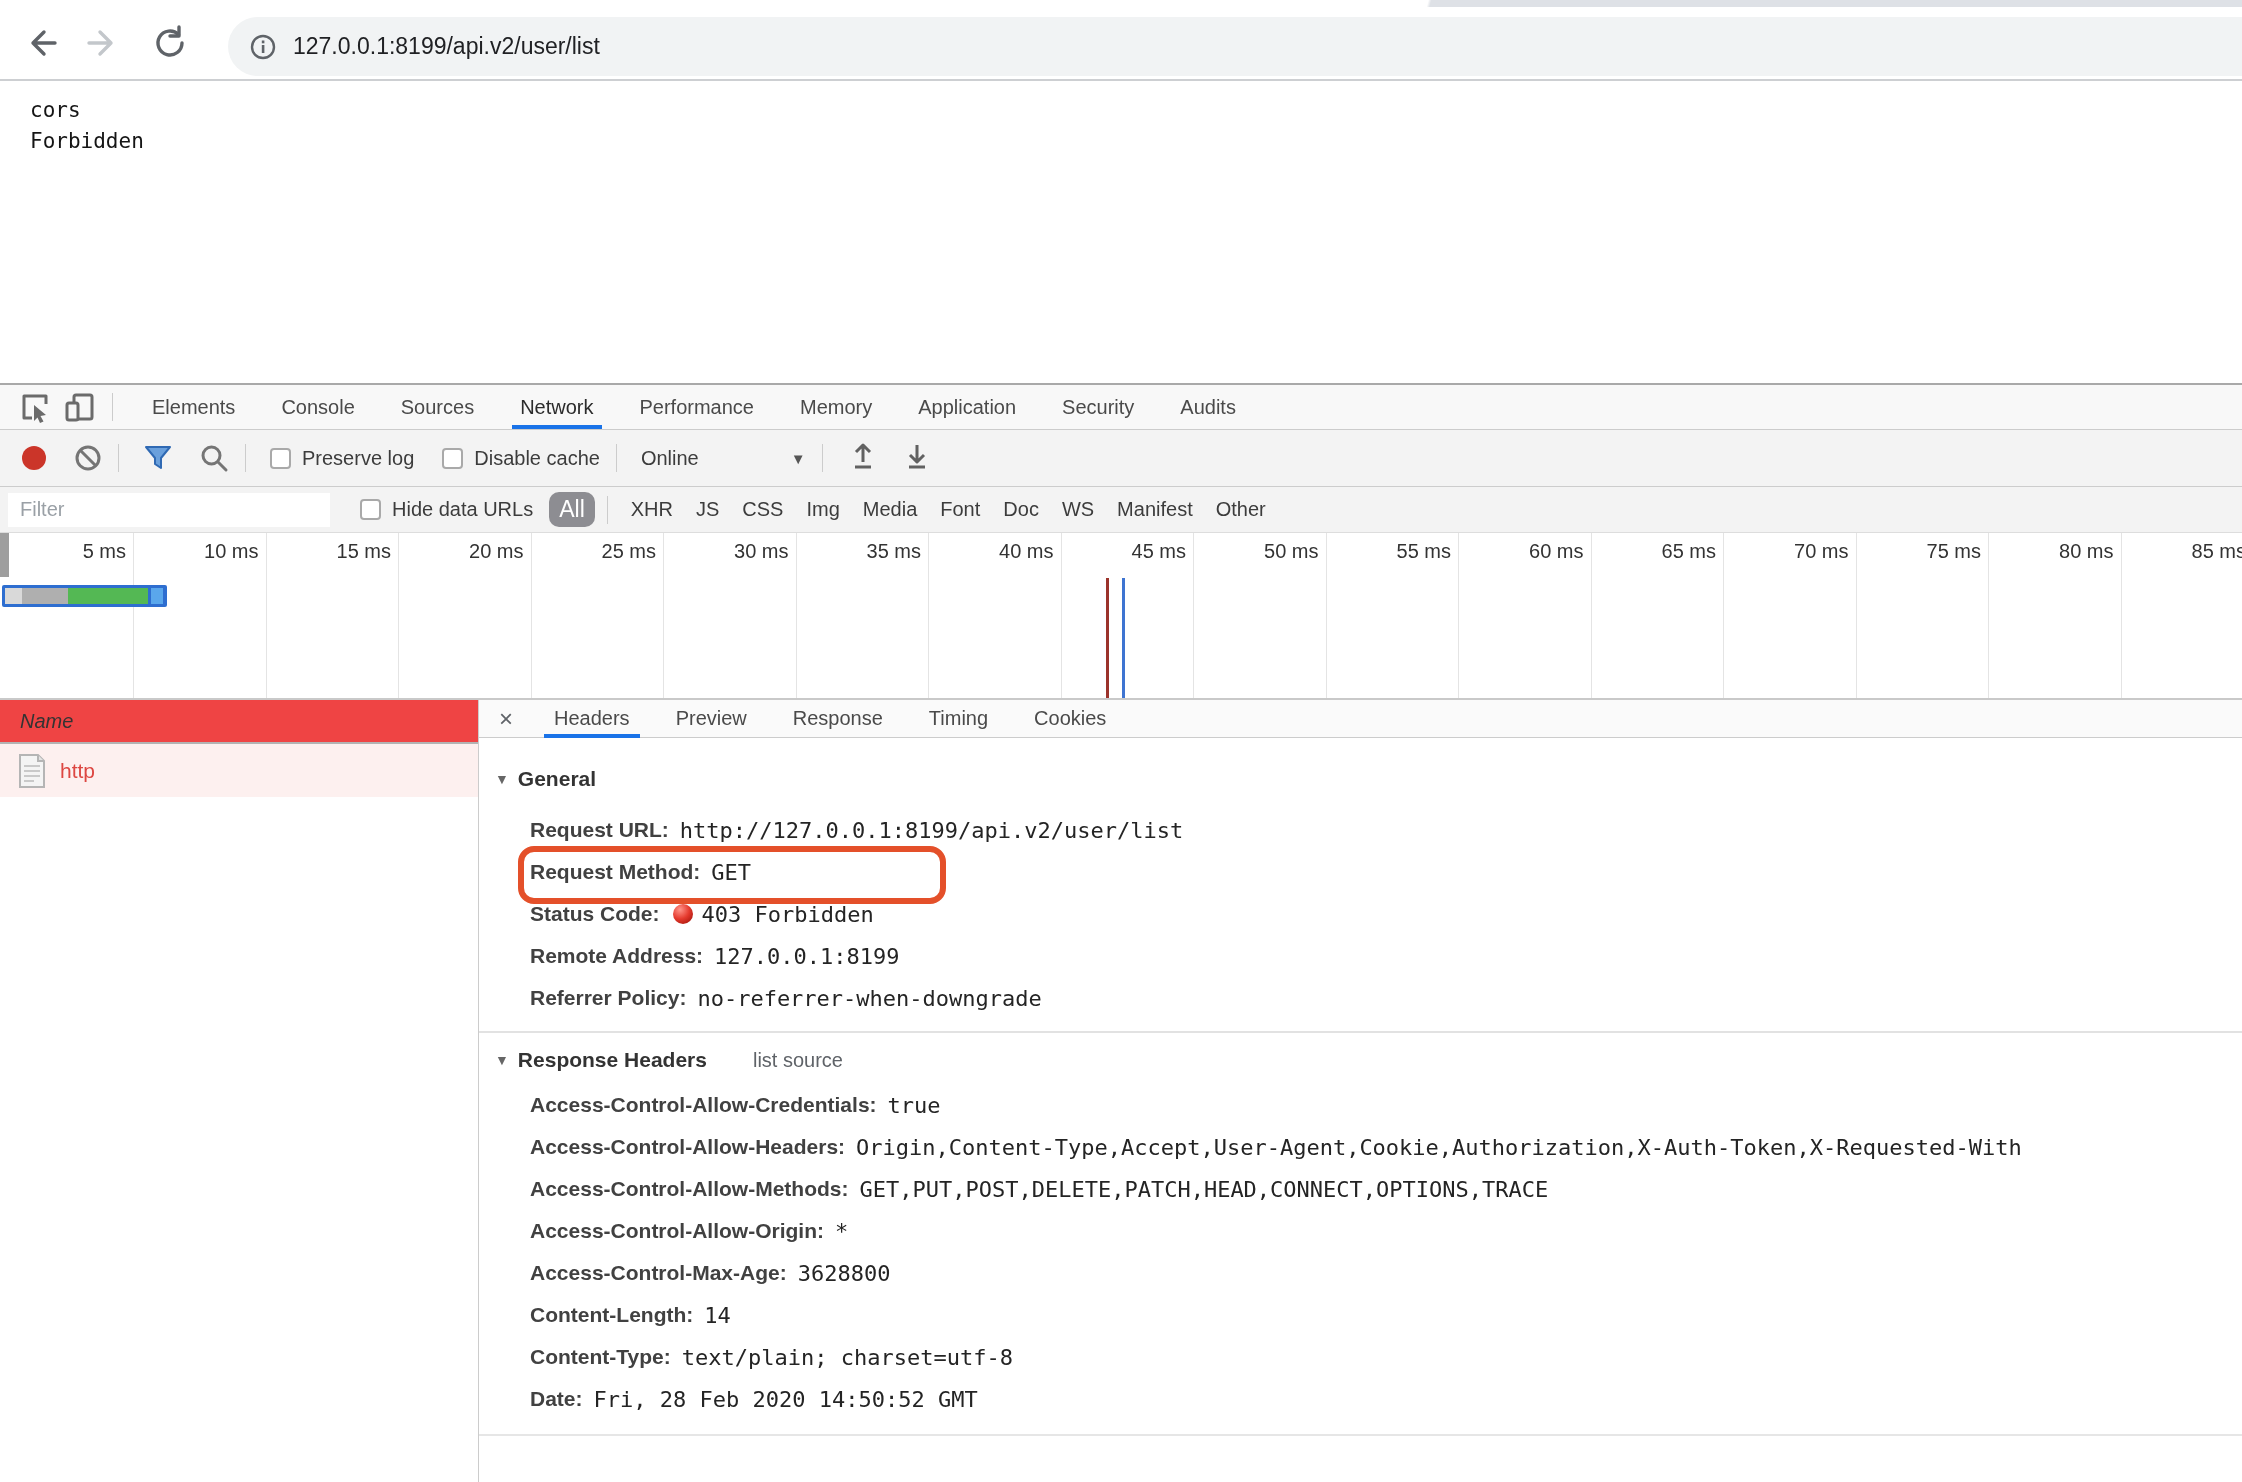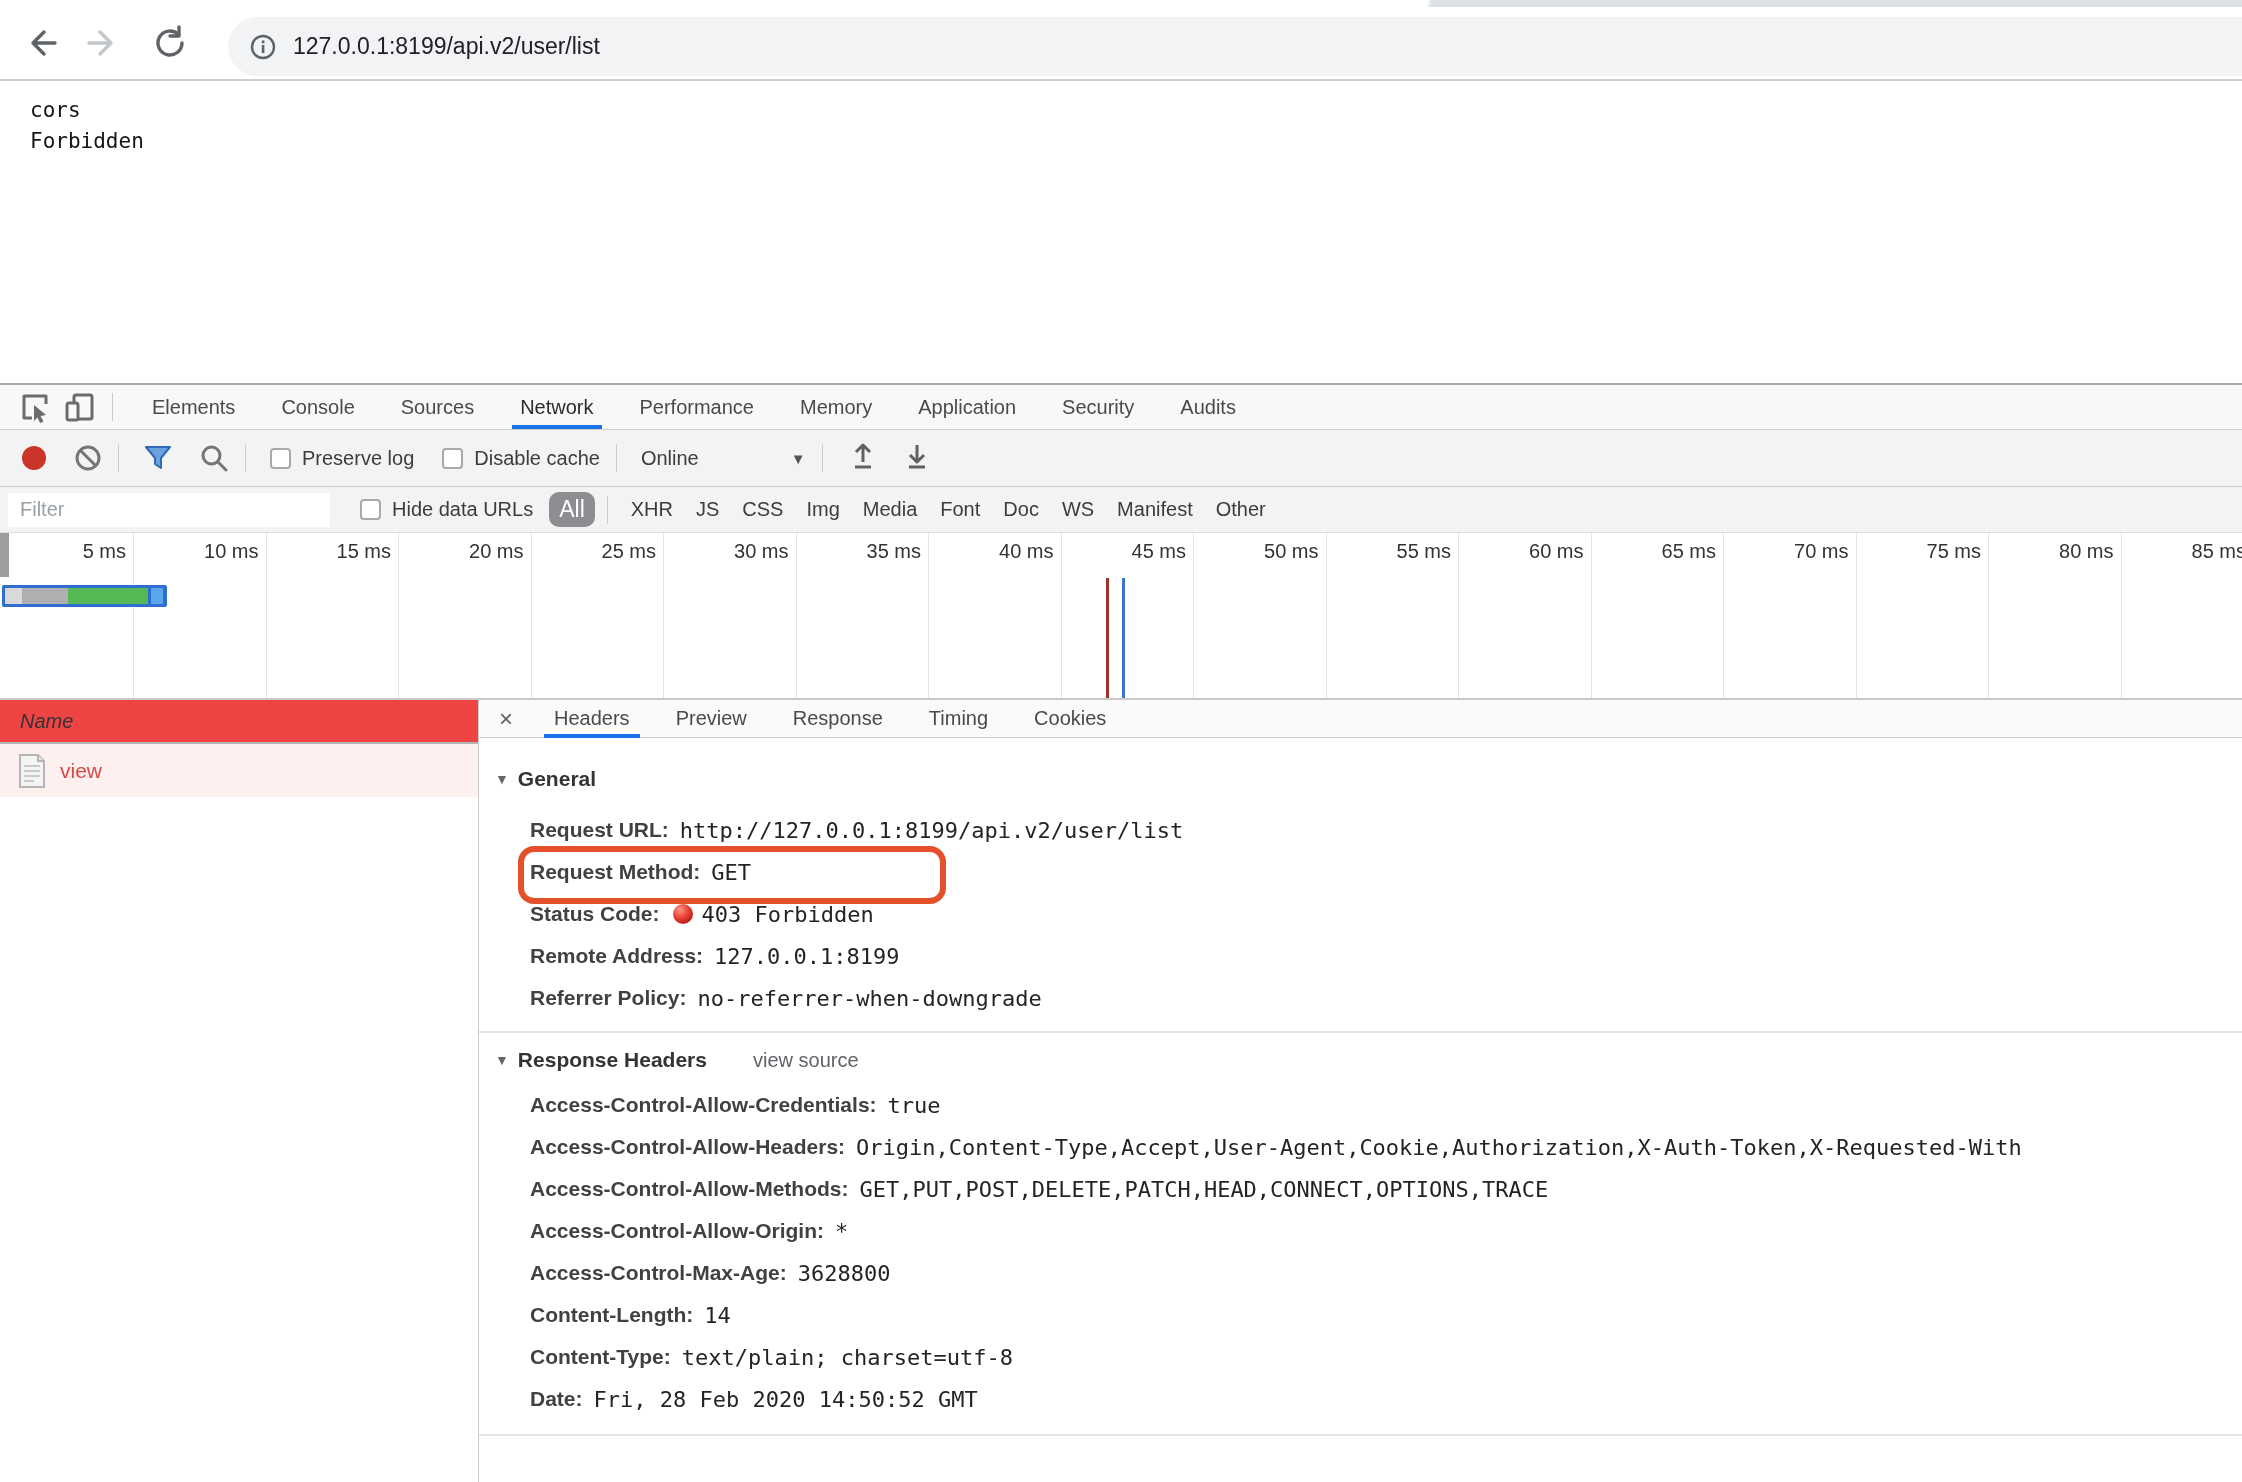--- a/index.html
+++ b/index.html
@@ -278,21 +278,21 @@
       </div>
       <div id="req-row">
         <svg width="32" height="36" viewBox="0 0 32 36" style="margin-left:16px">
           <path d="M4 2 H22 L28 8 V34 H4 Z" fill="#f4f4f4" stroke="#b5b5b5" stroke-width="2"></path>
           <path d="M22 2 L22 8 L28 8" fill="#e3e3e3" stroke="#b5b5b5" stroke-width="2"></path>
           <line x1="8" y1="13" x2="24" y2="13" stroke="#c9c9c9" stroke-width="2"></line>
           <line x1="8" y1="18" x2="24" y2="18" stroke="#c9c9c9" stroke-width="2"></line>
           <line x1="8" y1="23" x2="24" y2="23" stroke="#c9c9c9" stroke-width="2"></line>
           <line x1="8" y1="28" x2="18" y2="28" stroke="#c9c9c9" stroke-width="2"></line>
         </svg>
-        <span class="req-name">view</span>
+        <span class="req-name">http</span>
       </div>
     </div>
 
     <div id="detail-panel">
       <div id="detail-tabbar">
         <span id="detail-close">×</span>
         <div id="detail-tabs-host" style="display:flex; height:100%; align-items:center; margin-left:18px;">
             <div class="detail-tab active">Headers</div>
             <div class="detail-tab">Preview</div>
             <div class="detail-tab">Response</div>
@@ -327,21 +327,21 @@
             <span class="k">Referrer Policy:</span>
             <span class="v">no-referrer-when-downgrade</span>
           </div>
         </div>
 
       <div id="section-divider"></div>
 
       <div class="sec-title" id="rh-title">
         <span class="tri">▼</span>
         <span class="sec-label">Response Headers</span>
-        <span class="view-source">view source</span>
+        <span class="view-source">list source</span>
       </div>
       <div id="rh-rows">
           <div class="kv">
             <span class="k">Access-Control-Allow-Credentials:</span>
             <span class="v">true</span>
           </div>
           <div class="kv">
             <span class="k">Access-Control-Allow-Headers:</span>
             <span class="v">Origin,Content-Type,Accept,User-Agent,Cookie,Authorization,X-Auth-Token,X-Requested-With</span>
           </div>

